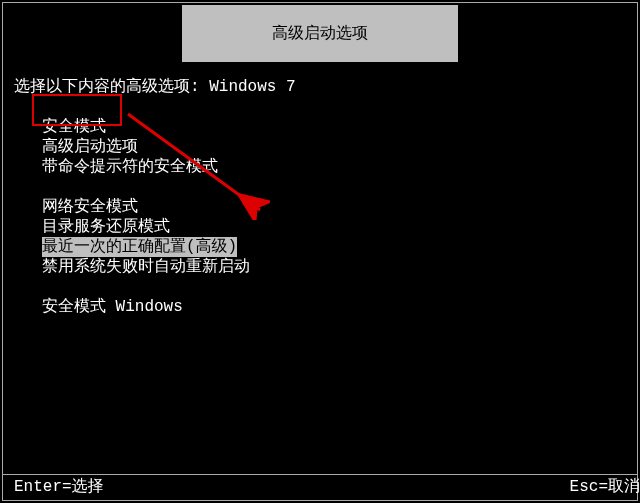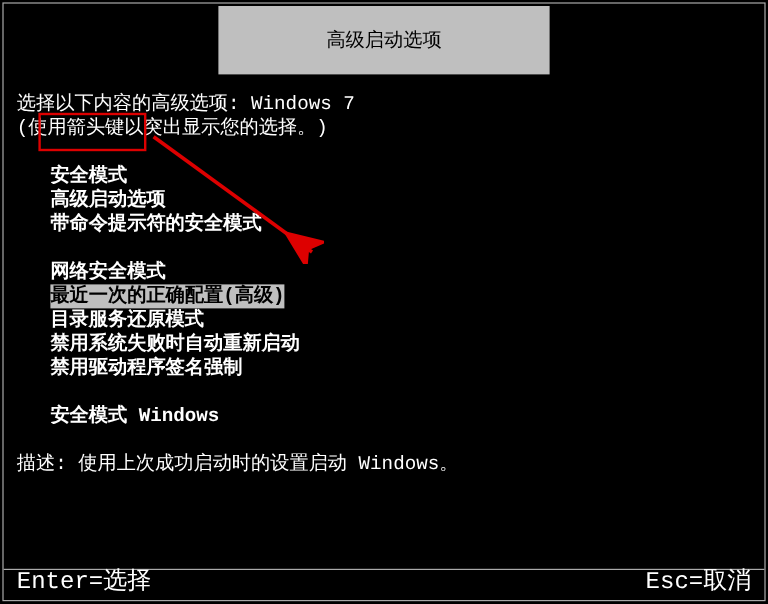--- a/index.html
+++ b/index.html
@@ -23,36 +23,36 @@
     background:#bfbfbf;color:#000;
     padding:18px 90px;
     font-size:16px;
     white-space:nowrap;
   }
   .content{
     position:absolute;
     left:14px;top:40px;right:14px;margin-top:37px;
   }
   .line{white-space:pre;line-height:20px;height:20px;}
-  .indent{padding-left:28px;font-weight:bold;}
+  .indent{padding-left:28px;}
   .blank{height:20px;}
   .selected{
     display:inline-block;
     background:#bfbfbf;color:#000;
   }
   .red-box{
     position:absolute;
     border:2px solid #d00;
     pointer-events:none;
   }
   .footer{
     position:absolute;
-    left:14px;right:14px;bottom:6px;
+    left:14px;right:0;bottom:6px;
     display:flex;justify-content:space-between;
-    font-size:20px;
+    font-size:16px;
   }
   .footer-line{
     position:absolute;
     left:3px;right:3px;bottom:28px;
     border-top:1px solid #aaa;
   }
   svg.arrow{
     position:absolute;
     pointer-events:none;
   }
@@ -61,39 +61,36 @@
 <body>
 
 <div class="border"></div>
 
 <div class="title-bar">
   <span>高级启动选项</span>
 </div>
 
 <div class="content">
   <div class="line"><span>选择以下内容的高级选项: </span><span>Windows 7</span></div>
-  <div class="line">(使用箭头键以突出显示您的选择。)</div>
   <div class="blank"></div>
 
   <div class="line indent"><span>安全模式</span></div>
   <div class="line indent">高级启动选项</div>
   <div class="line indent">带命令提示符的安全模式</div>
   <div class="blank"></div>
 
   <div class="line indent">网络安全模式</div>
+  <div class="line indent">目录服务还原模式</div>
   <div class="line indent"><span class="selected">最近一次的正确配置(高级)</span></div>
-  <div class="line indent">目录服务还原模式</div>
   <div class="line indent">禁用系统失败时自动重新启动</div>
-  <div class="line indent">禁用驱动程序签名强制</div>
   <div class="blank"></div>
 
   <div class="line indent">安全模式 Windows</div>
   <div class="blank"></div>
 
-  <div class="line"><span>描述: </span><span>使用上次成功启动时的设置启动 Windows。</span></div>
 </div>
 
 <div class="red-box" style="left:32px;top:94px;width:86px;height:28px;"></div>
 
 <svg class="arrow" style="left:110px;top:100px;width:160px;height:120px;" viewBox="0 0 160 120">
   <defs>
     <marker id="ah" markerWidth="12" markerHeight="12" refX="2" refY="5" orient="auto">
       <path d="M0,0 L12,5 L0,10 L3,5 Z" fill="#d00"></path>
     </marker>
   </defs>

